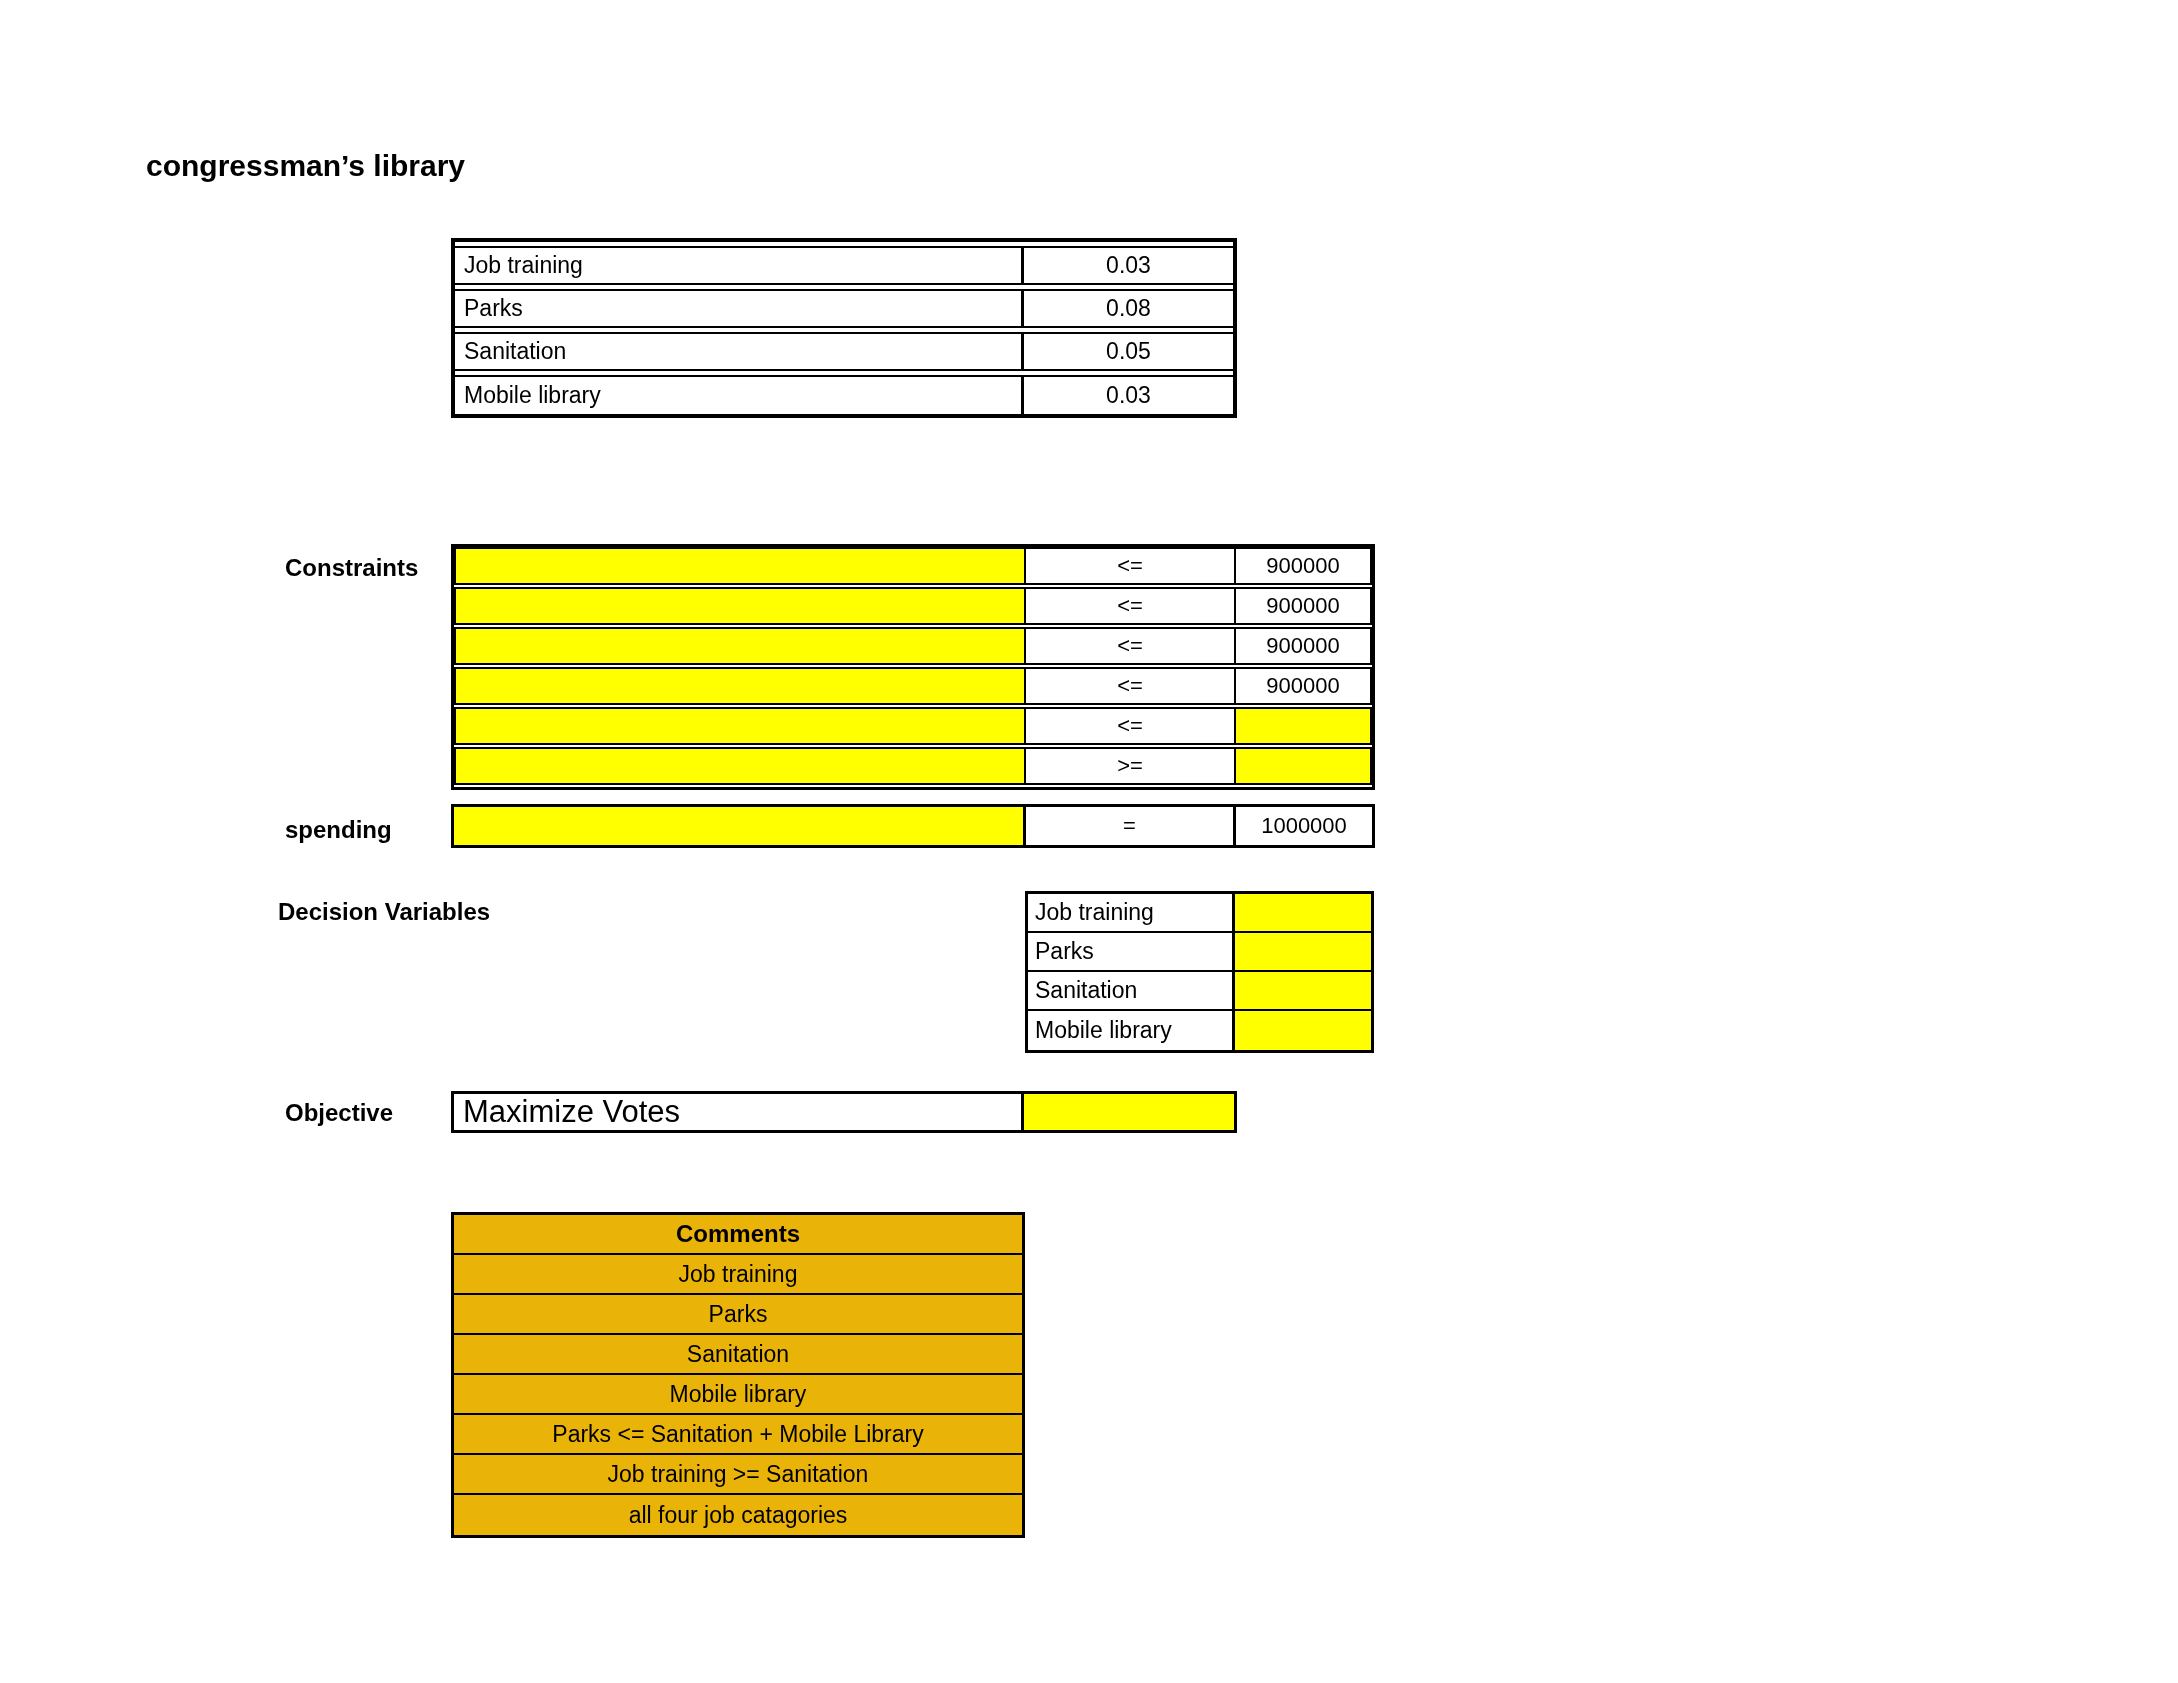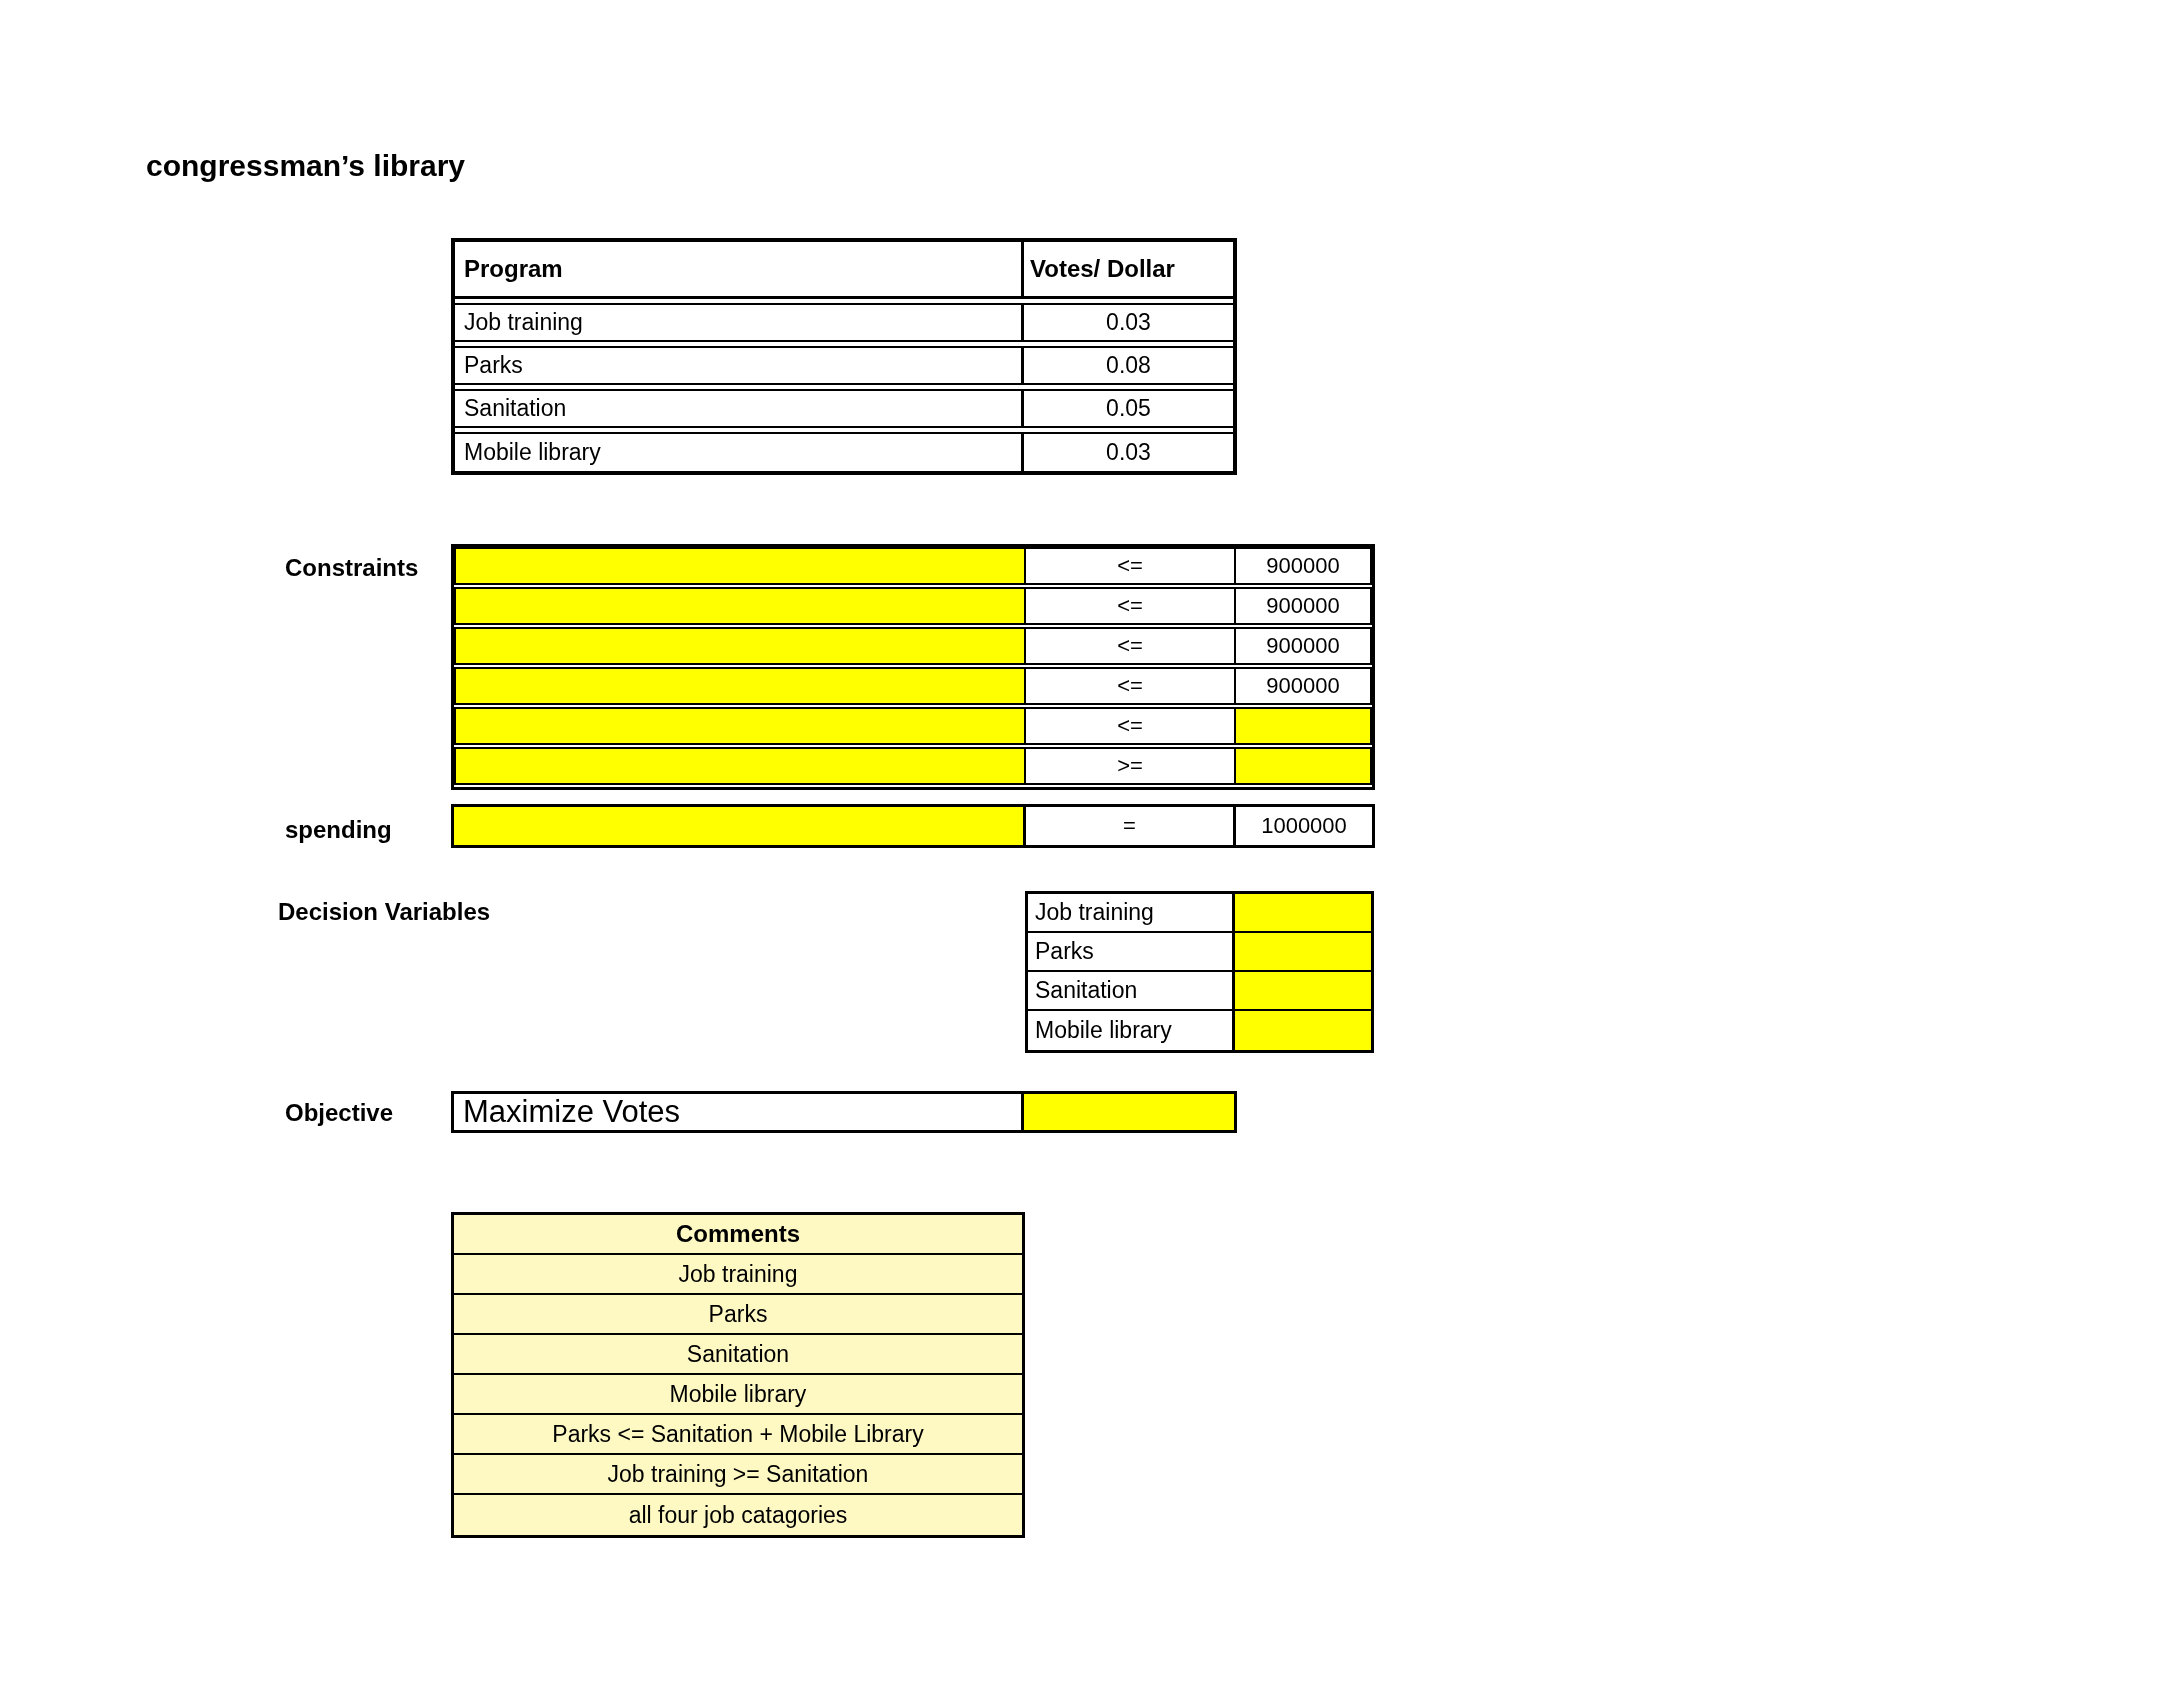--- a/index.html
+++ b/index.html
@@ -76,36 +76,32 @@
     left: 451px; top: 1091px; width: 786px; height: 42px;
     display: flex;
   }
   .obj-text { width: 573px; border: 3px solid #000; display: flex; align-items: center; padding-left: 9px; font-size: 31px; background: #fff; }
   .obj-val { flex: 1; border: 3px solid #000; border-left: none; background: #FFFF00; }
 
   
   .comments-table {
     left: 451px; top: 1212px; width: 574px;
     border: 3px solid #000;
-    background: #fef9c3;
+    background: #eab308;
   }
   .cm-header { height: 40px; display: flex; align-items: center; justify-content: center; font-weight: bold; font-size: 24px; border-bottom: 2px solid #000; }
   .cm-row { height: 40px; display: flex; align-items: center; justify-content: center; font-size: 23px; border-bottom: 2px solid #000; }
   .cm-row:last-child { border-bottom: none; }
 </style>
 </head>
 <body>
 
 <div class="abs sheet-title">congressman’s library</div>
 
 <div class="abs program-table">
-  <div class="pt-header">
-    <div class="pt-c1" style="font-weight:bold">Program</div>
-    <div class="pt-c2" style="font-weight:bold">Votes/ Dollar</div>
-  </div>
   <div class="pt-row">
     <div class="pt-c1">Job training</div>
     <div class="pt-c2">0.03</div>
   </div>
   <div class="pt-row">
     <div class="pt-c1">Parks</div>
     <div class="pt-c2">0.08</div>
   </div>
   <div class="pt-row">
     <div class="pt-c1">Sanitation</div>

